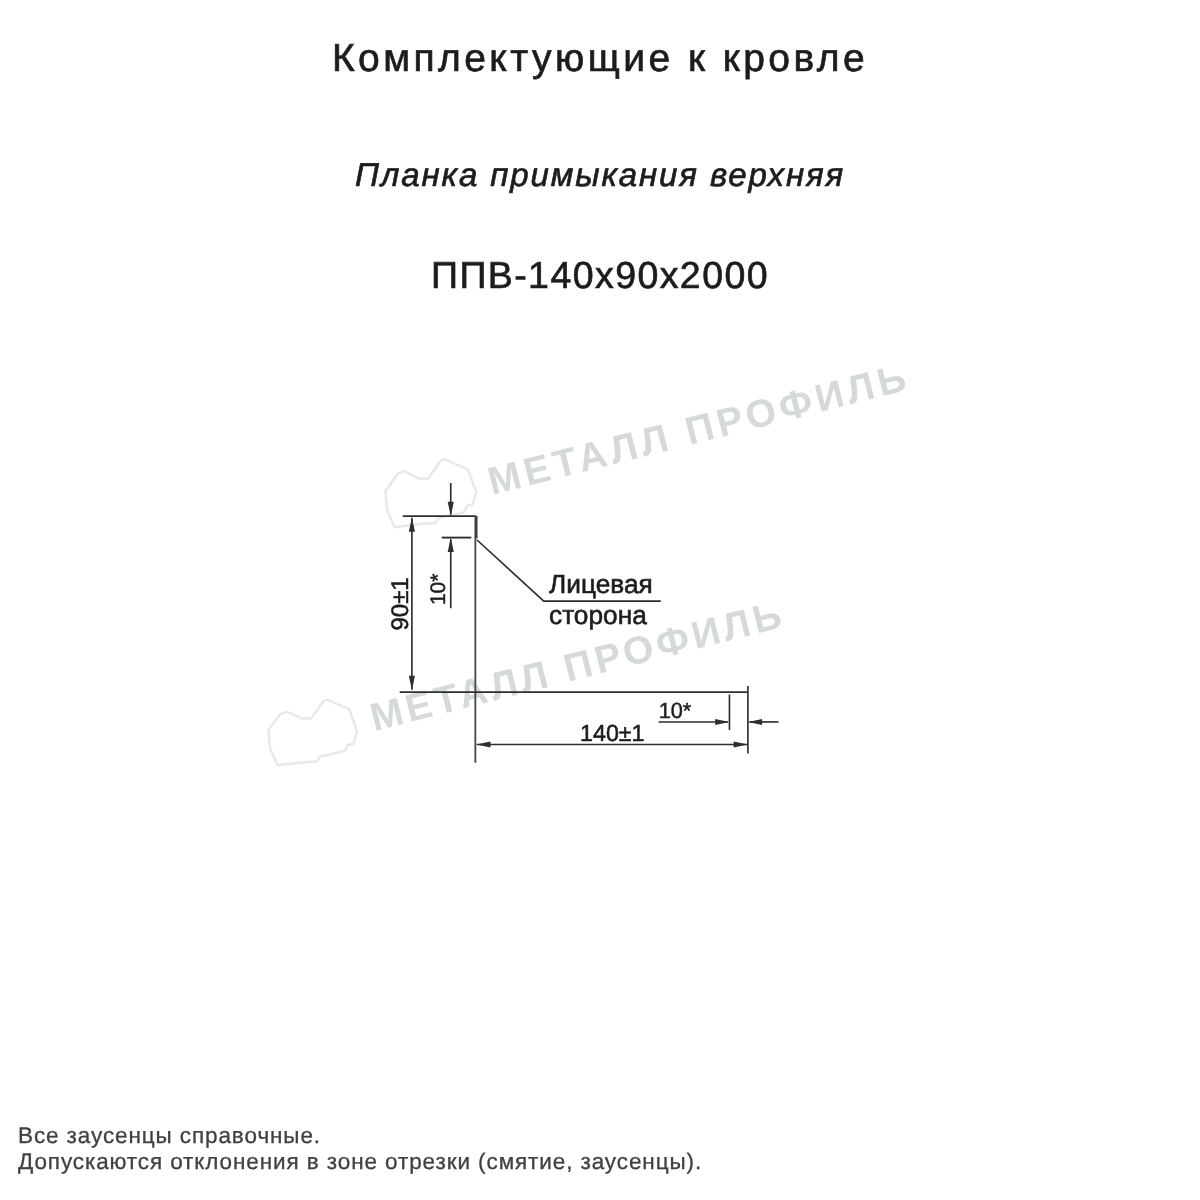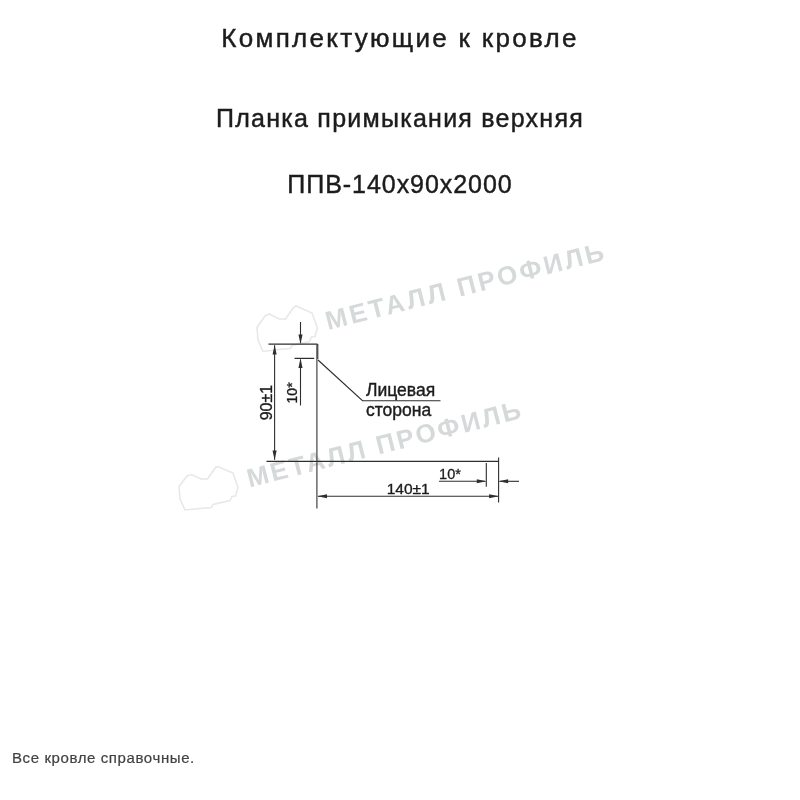--- a/index.html
+++ b/index.html
@@ -6,21 +6,21 @@
   #page{position:relative;width:800px;height:800px;background:#ffffff;overflow:hidden;
         font-family:"Liberation Sans", sans-serif;}
   .t{position:absolute;white-space:nowrap;color:#1c1c1c;-webkit-text-stroke:0.45px #1c1c1c;}
 </style>
 </head>
 <body>
 <div id="page">
 
   <div class="t" id="title" style="left:400px;top:24px;transform:translateX(-50%);font-size:26px;line-height:1.15;letter-spacing:2.3px;">Комплектующие к кровле</div>
 
-  <div class="t" id="sub1" style="left:400px;top:104px;transform:translateX(-50%);font-size:25px;line-height:1.15;letter-spacing:1.25px;">Планка примыкания верхняя</div>
+  <div class="t" id="sub1" style="left:400px;top:104px;transform:translateX(-50%);font-size:22px;line-height:1.15;letter-spacing:1.25px;font-style:italic;">Планка примыкания верхняя</div>
 
   <div class="t" id="sub2" style="left:400px;top:135px;transform:translateX(-50%);font-size:25px;line-height:1.15;letter-spacing:0.95px;margin-top:35px;">ППВ-140х90х2000</div>
 
   <svg id="dwg" width="800" height="800" viewBox="0 0 800 800" style="position:absolute;left:0;top:0;">
 
     <path d="M257,327.5 L265,316 L269.5,314 L279,319 L285.5,319 L293.5,307.5 L296,306 L312,313 L317.5,328 L315,336.5 L311.5,337 L309.5,341.5 L292,345.5 L290.5,348.5 L279,349.5 L263,351.5 L258,340 Z" fill="none" stroke="#e6e8e9" stroke-width="1.6"></path>
 
     <text x="0" y="0" transform="translate(328,330) rotate(-14.2)" font-size="26" font-weight="bold" letter-spacing="2.8" fill="#d6d9da">МЕТАЛЛ ПРОФИЛЬ</text>
 
     <path d="M179,486.5 L187,476 L191.5,474.5 L201,479 L207.5,479 L215.5,467.5 L218,466.5 L233,473 L238,487.5 L235.5,496 L232,496.5 L230,500.5 L213,504.5 L211.5,507.5 L200,508.5 L185,510 L180,499 Z" fill="none" stroke="#e6e8e9" stroke-width="1.6"></path>
@@ -75,15 +75,16 @@
     <g stroke="#2e2e2e" fill="#2e2e2e">
       <line x1="439" y1="481.3" x2="485.3" y2="481.3" stroke-width="1.1"></line>
       <polygon points="486.3,481.3 476.8,479.25 476.8,483.35" stroke="none"></polygon>
       <line x1="499.6" y1="481.3" x2="519" y2="481.3" stroke-width="1.1"></line>
       <polygon points="498.6,481.3 508.1,479.25 508.1,483.35" stroke="none"></polygon>
     </g>
 
     <text x="450" y="478.5" font-size="14.5" fill="#1c1c1c" stroke="#1c1c1c" stroke-width="0.3" text-anchor="middle">10*</text>
   </svg>
 
-  <div class="t" id="foot1" style="left:12px;top:748px;font-size:15px;line-height:1.3;color:#414141;-webkit-text-stroke:0.2px #414141;letter-spacing:0.6px;">Все кровле справочные.</div>
+  <div class="t" id="foot1" style="left:12px;top:748px;font-size:15px;line-height:1.3;color:#414141;-webkit-text-stroke:0.2px #414141;letter-spacing:0.6px;">Все заусенцы справочные.</div>
 
+  <div class="t" id="foot2" style="left:12px;top:765px;font-size:15px;line-height:1.3;color:#414141;-webkit-text-stroke:0.2px #414141;letter-spacing:0.6px;">Допускаются отклонения в зоне отрезки (смятие, заусенцы).</div>
 </div>
 
 </body></html>

